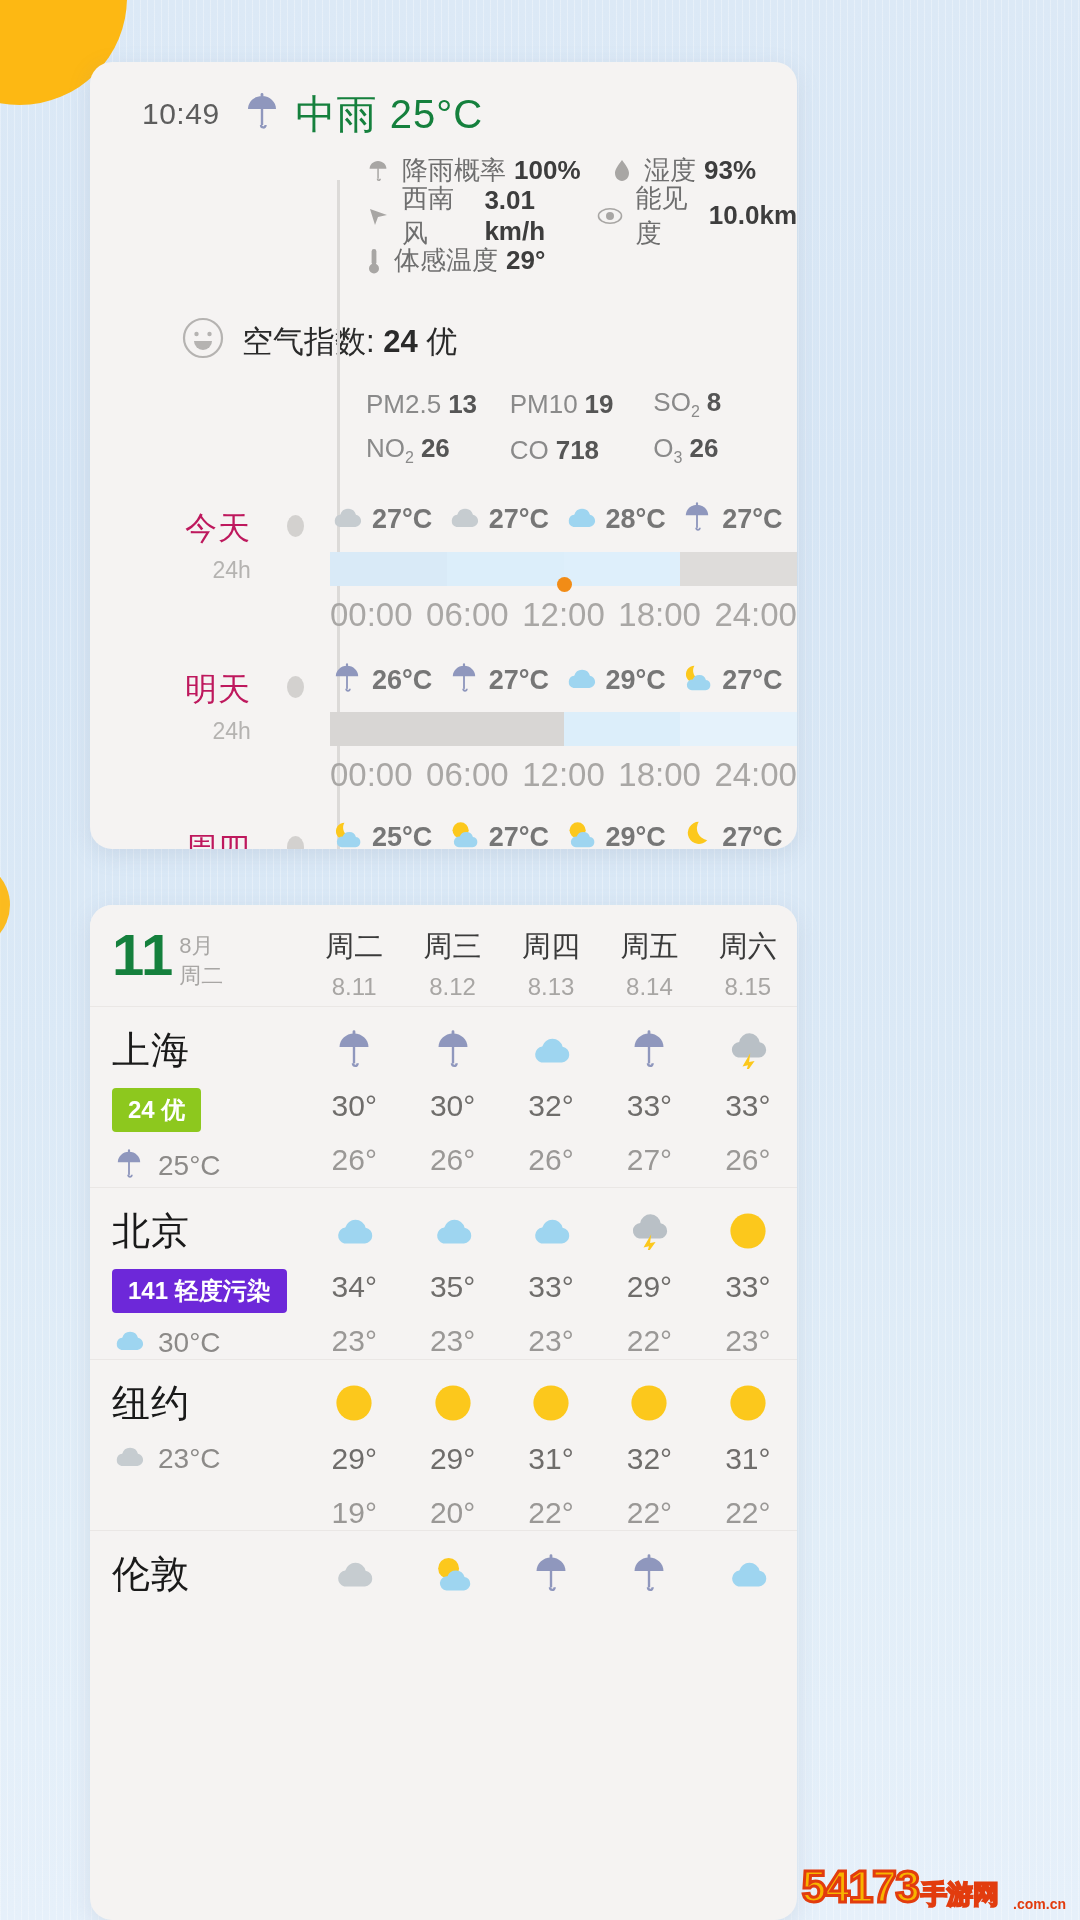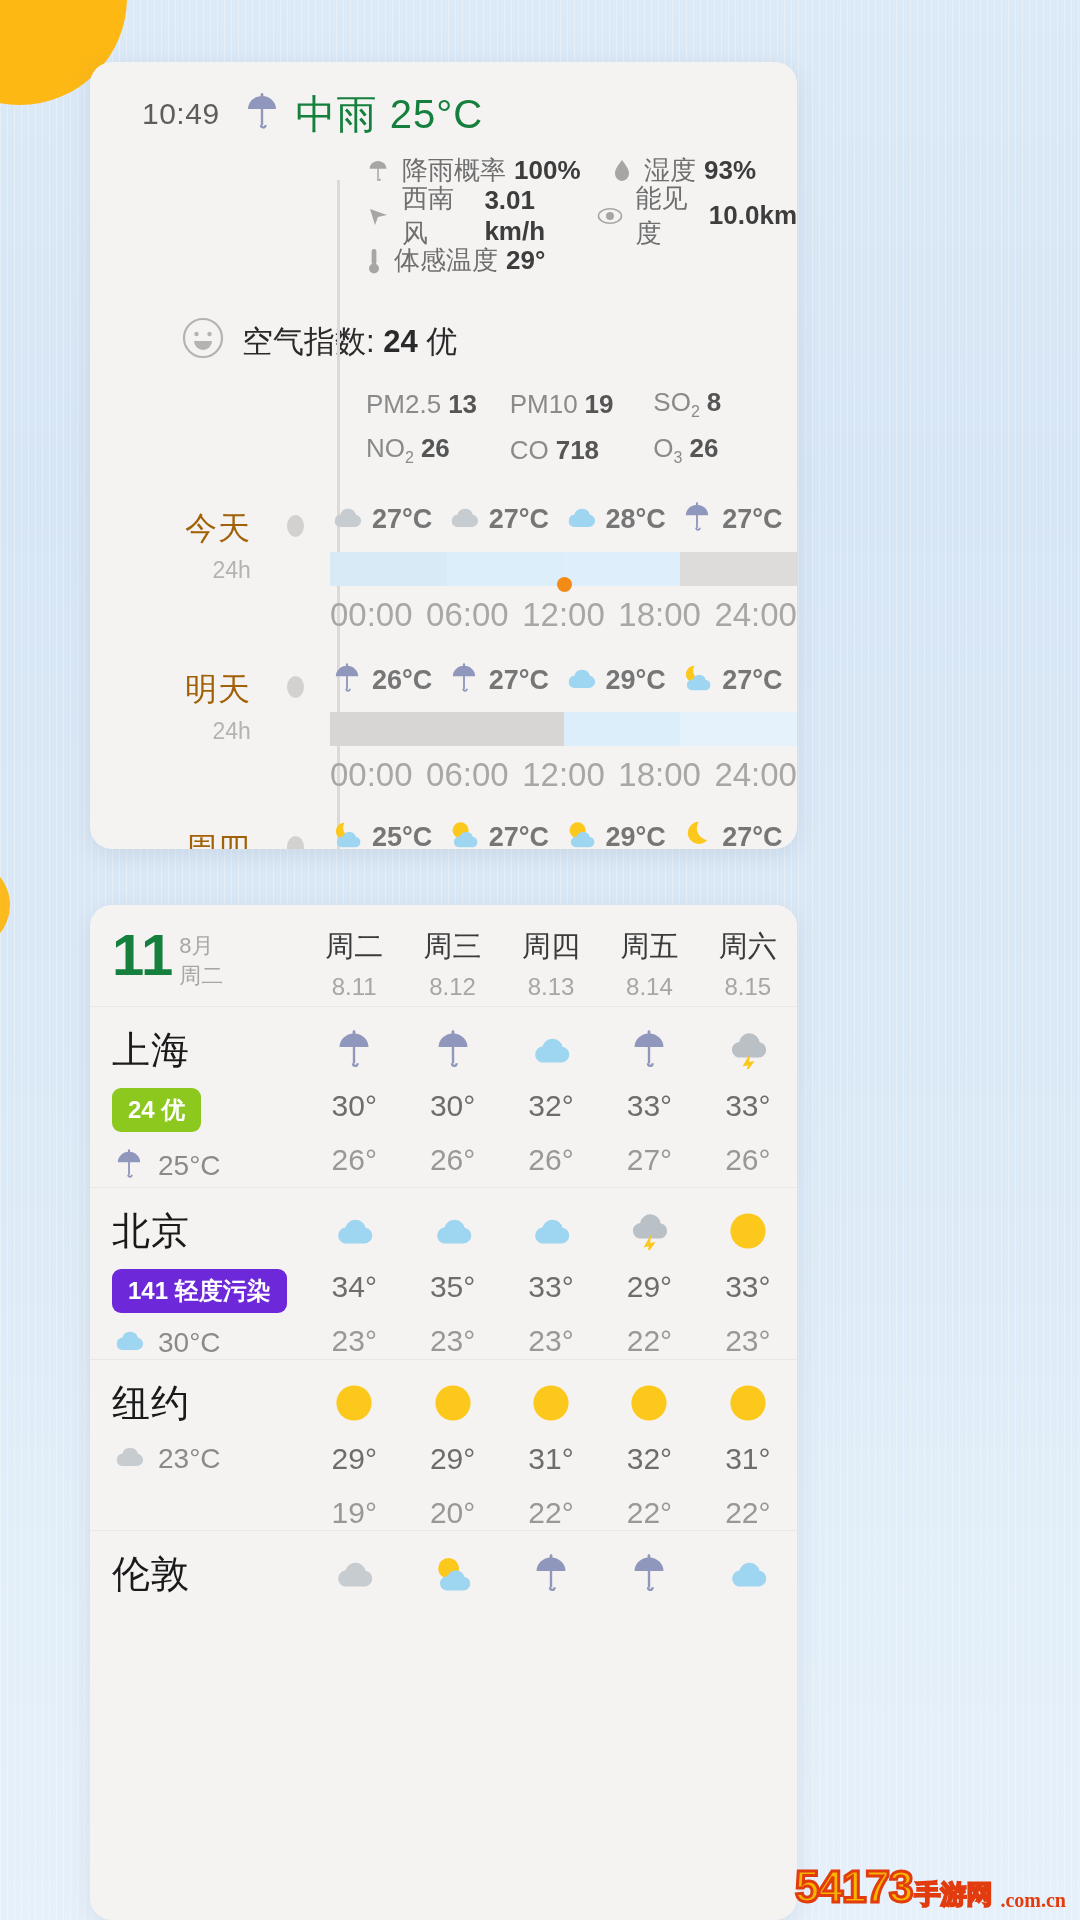--- a/index.html
+++ b/index.html
@@ -80,21 +80,21 @@
   .poll-line{ display:flex; height:46px; align-items:center; }
   .poll{
     font-size:26px; color:#8a8a8a; width:148px;
   }
   .poll b{ color:#555; font-weight:700; margin-left:7px; }
   .poll sub{ font-size:16px; }
 
   
   .dayrow{ display:flex; margin-top:26px; padding-left:52px; position:relative;}
   .daylabel{ width:140px; text-align:right; padding-right:0; padding-top:8px;}
-  .daylabel .dn{ font-size:32px; color:#a16207; letter-spacing:1px;}
+  .daylabel .dn{ font-size:32px; color:#be185d; letter-spacing:1px;}
   .daylabel .dh{ font-size:23px; color:#b5b3b1; margin-top:6px;}
   .daydot{
     width:22px; height:22px; border-radius:50%;
     background:#d3d1cf; margin:16px 0 0 36px;
   }
   .daybody{ margin-left:26px; width:467px; }
   .dayicons{ display:flex; }
   .qicon{ width:117px; display:flex; align-items:center; }
   .qicon .t{ font-size:27px; color:#767676; font-weight:700; margin-left:8px;}
   .daybar{
@@ -131,41 +131,41 @@
   .city-row{
     display:flex; min-height:171px; padding-top:18px;
     border-bottom:1px solid #eae7e5;
     position:relative;
   }
   .city-row:last-child{ border-bottom:none; }
   .city-info{ width:215px; padding-left:22px; }
   .city-name{ font-size:38px; color:#1a1a1a; letter-spacing:1px;}
   .badge{
     display:inline-block; margin-top:12px;
-    padding:6px 16px; border-radius:9px;
+    padding:6px 16px; border-radius:4px;
     font-size:24px; color:#fff; font-weight:700;
   }
   .city-cur{ display:flex; align-items:center; margin-top:14px; }
   .city-cur .t{ font-size:28px; color:#8c8a88; margin-left:12px;}
   .city-cols{ display:flex; flex:1; }
   .city-col{ flex:1; display:flex; flex-direction:column; align-items:center;}
   .city-col .ic{ height:50px; display:flex; align-items:center;}
   .city-col .hi{ font-size:30px; color:#6f6d6b; margin-top:14px;}
   .city-col .lo{ font-size:30px; color:#9a9896; margin-top:20px;}
 
   .wm{
     position:absolute; right:14px; bottom:8px;
     display:flex; align-items:flex-end;
   }
   .wm .t1{
     font-size:44px; font-weight:700; color:#F7B500;
     -webkit-text-stroke:3px #E23C0E; letter-spacing:-1px;
   }
   .wm .t2{ font-size:26px; font-weight:700; color:#F7B500; -webkit-text-stroke:2px #E23C0E; margin-left:2px;}
-  .wm .t3{ font-size:20px; font-weight:700; color:#E23C0E; margin-left:8px;font-family:Liberation Serif, serif;}
+  .wm .t3{ font-size:14px; font-weight:700; color:#E23C0E; margin-left:14px;}
 </style>
 </head>
 <body>
 
 <div class="bg-texture"></div>
 <div class="sun-blob"></div>
 <div class="sun-blob2"></div>
 
 <div class="card" id="detail-card">
 

